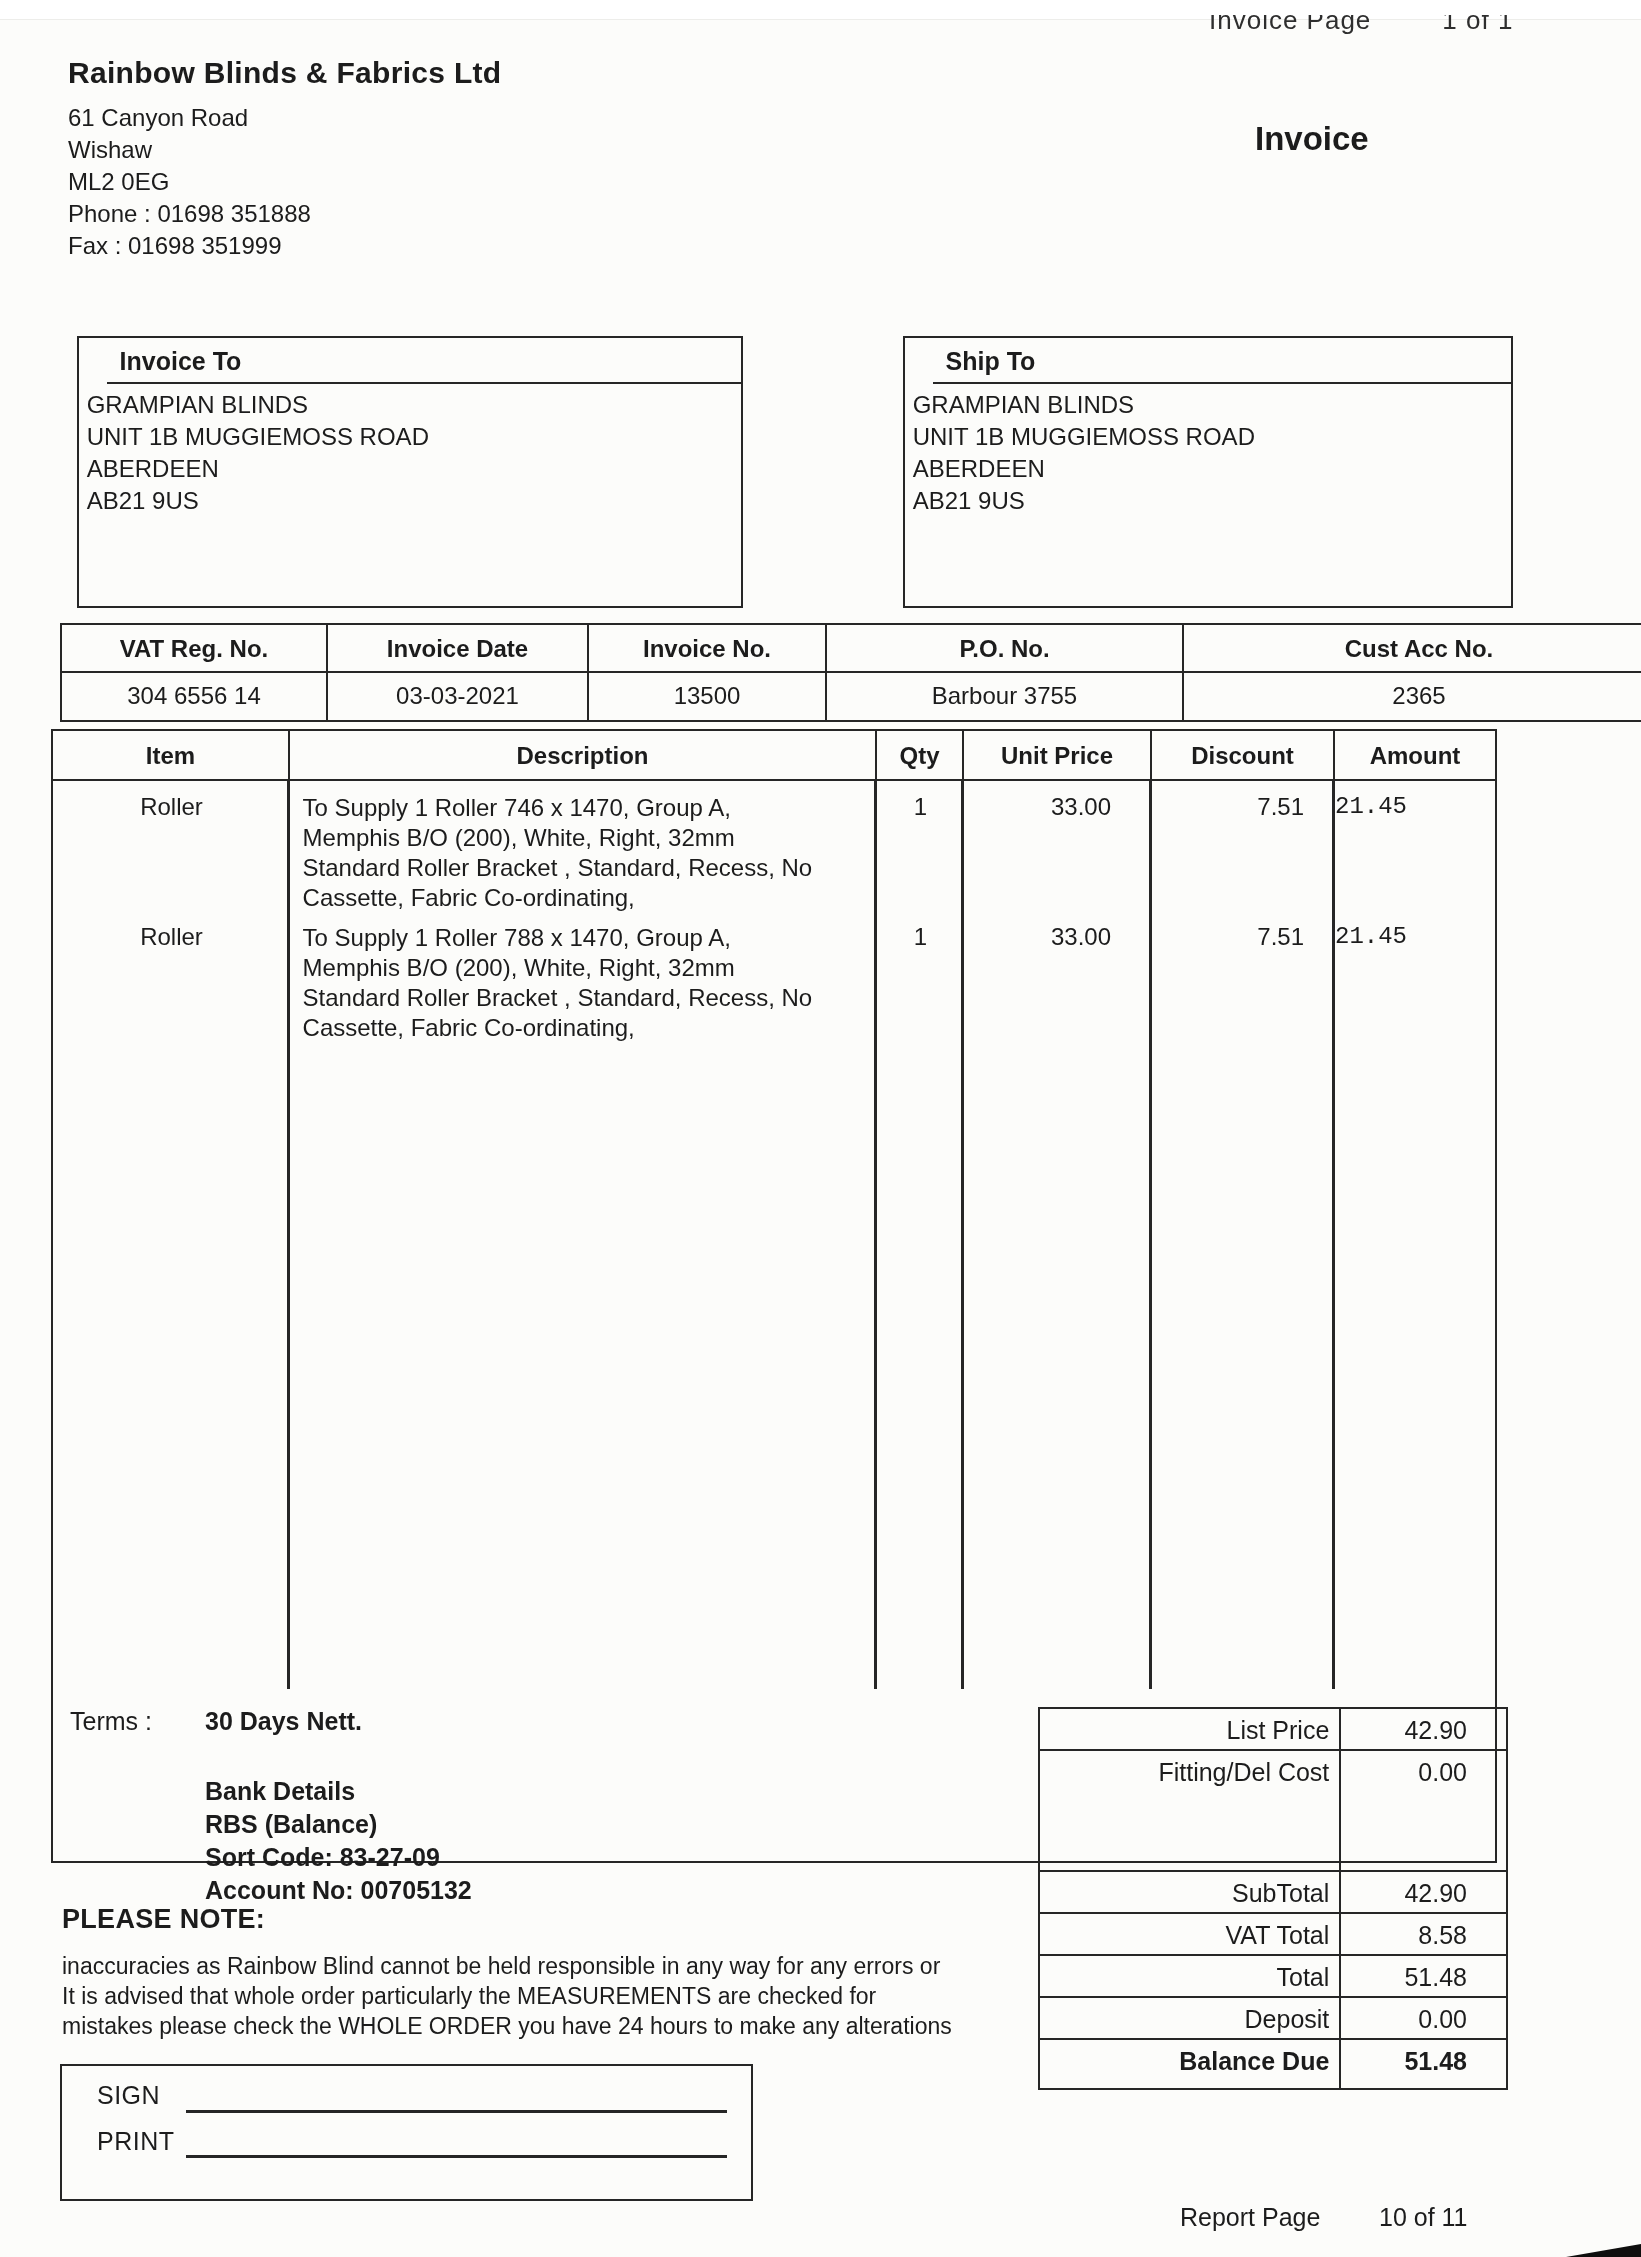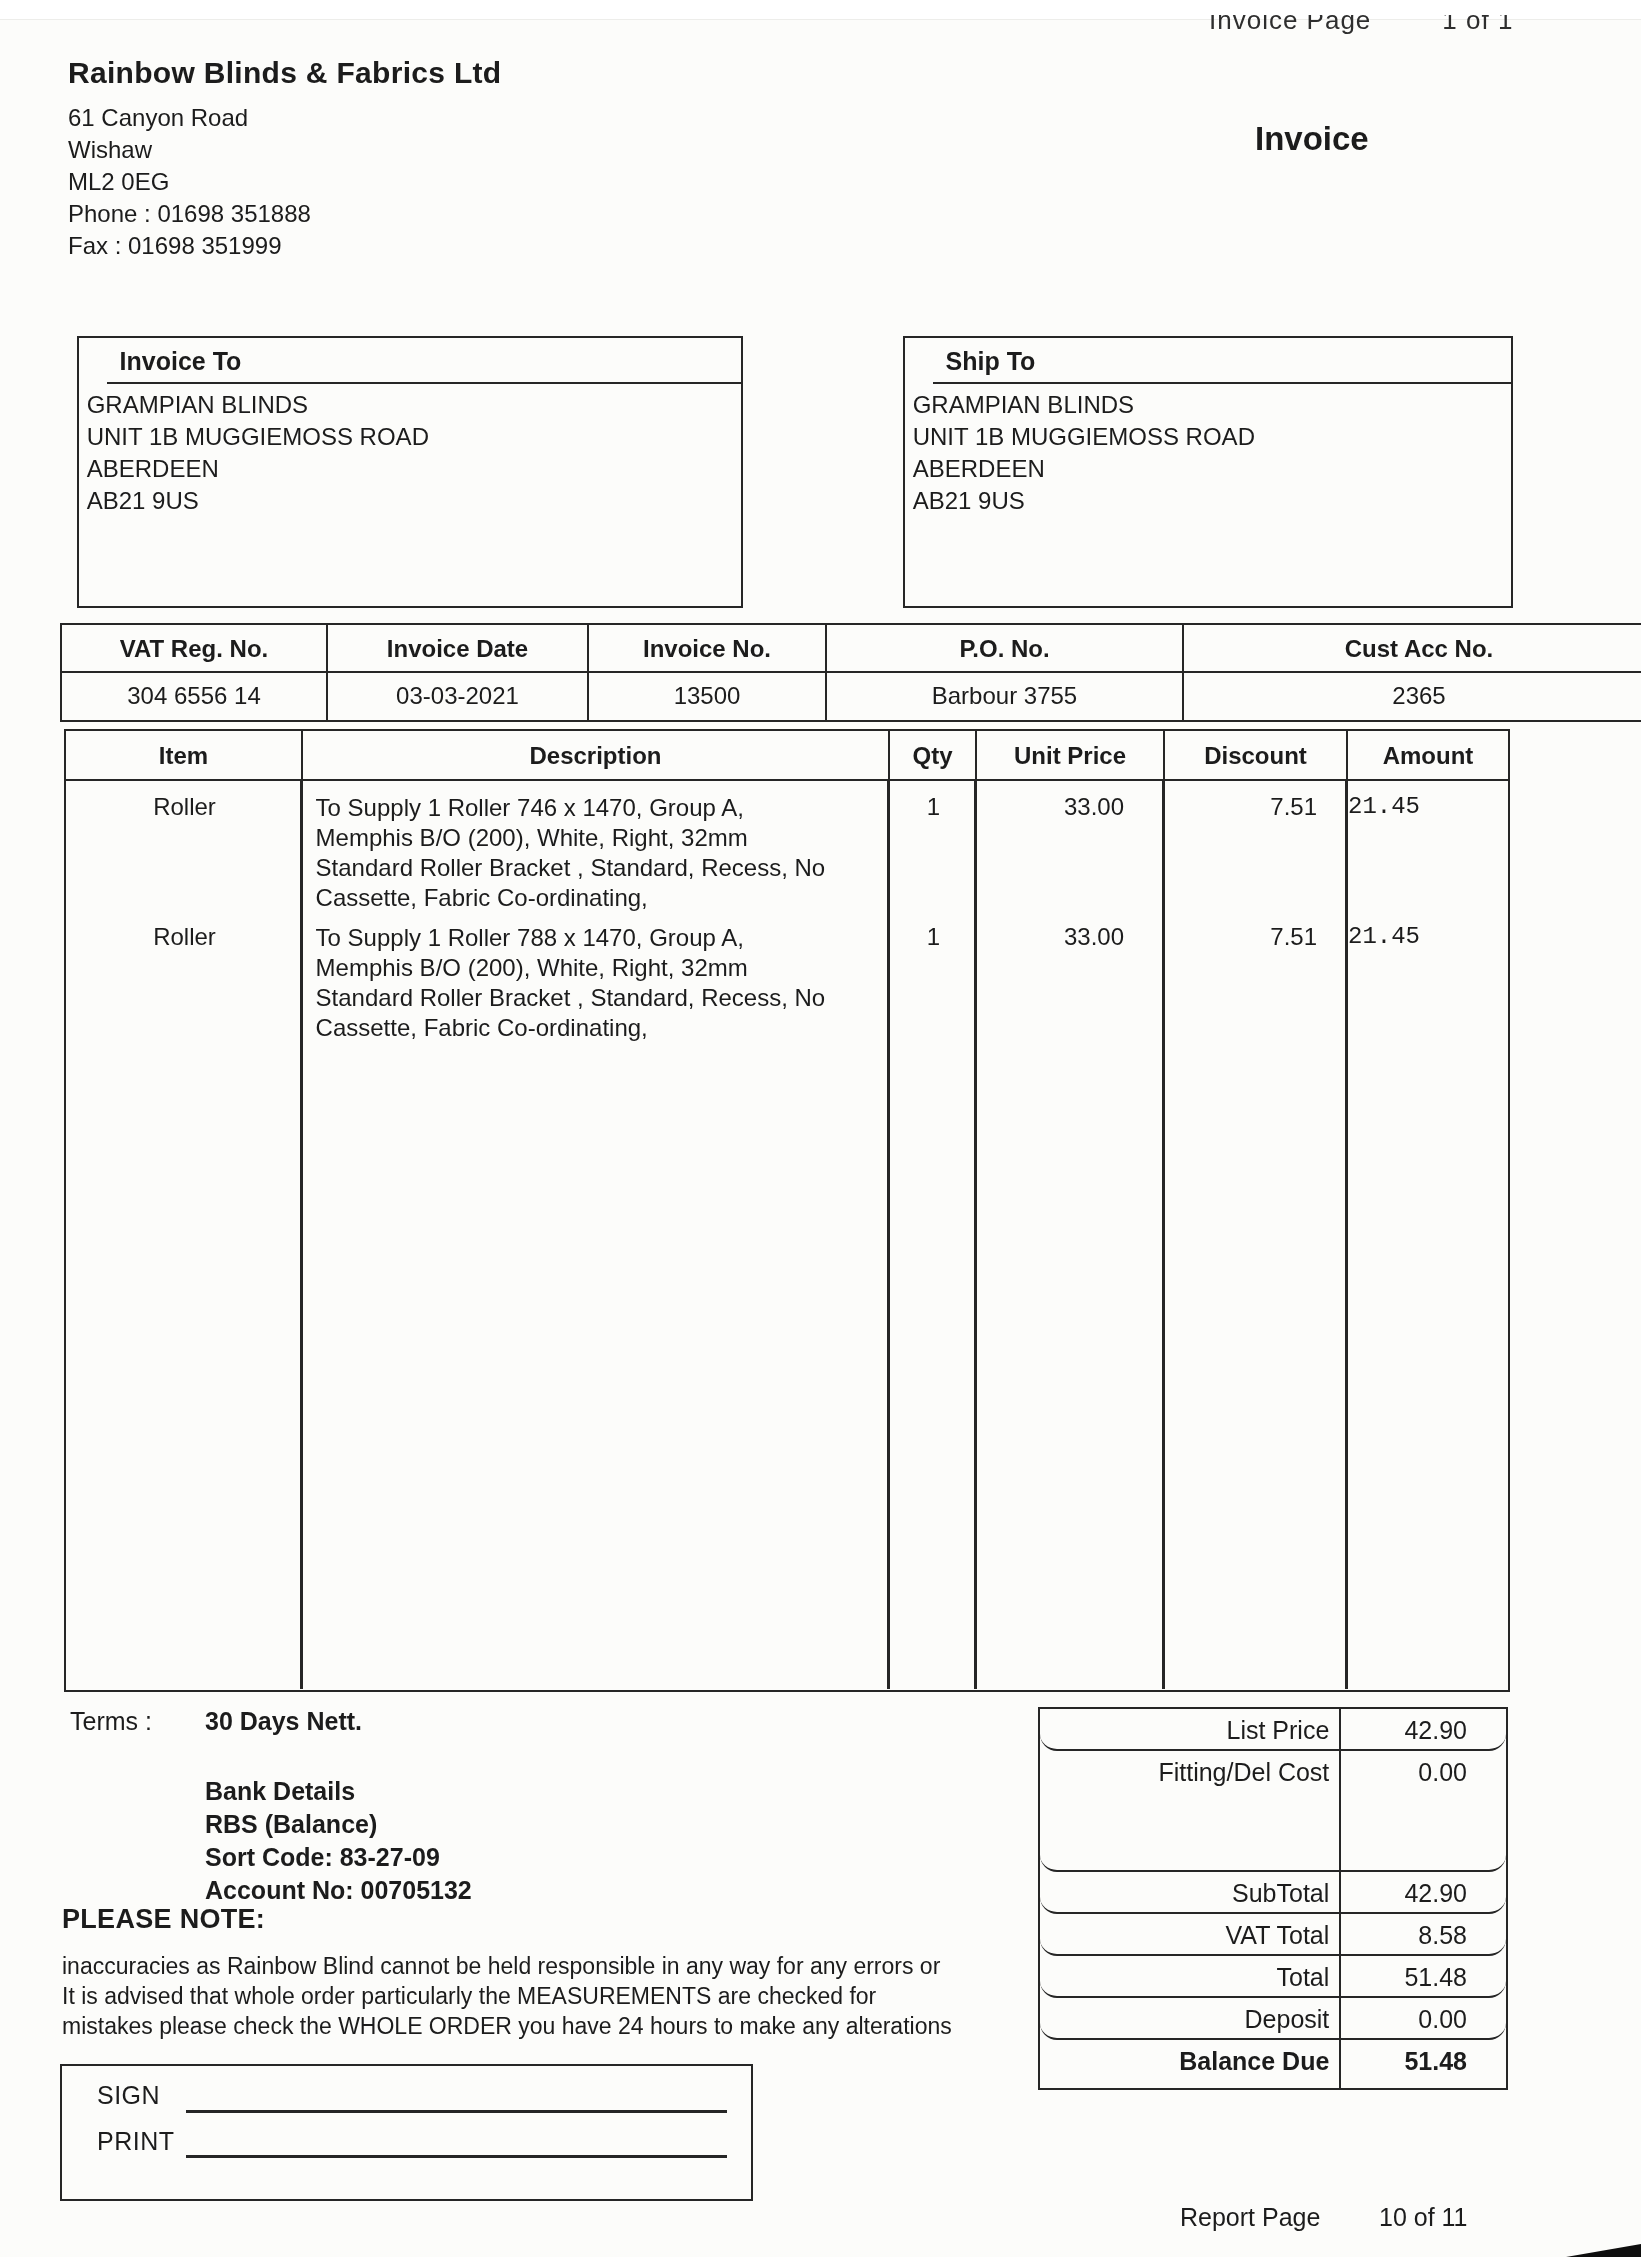--- a/index.html
+++ b/index.html
@@ -32,21 +32,21 @@
 
   
   .meta{left:60px;top:623px;width:1596px;border:2.9px solid #262626;box-sizing:border-box;}
   .meta-row{display:grid;grid-template-columns:266px 261px 238px 357px 1fr;}
   .meta-row > div{border-right:2.9px solid #262626;text-align:center;font-size:24px;box-sizing:border-box;}
   .meta-row > div:last-child{border-right:none;}
   .meta-head > div{font-weight:bold;padding:9.7px 0 8.7px 0;border-bottom:2.9px solid #262626;}
   .meta-vals > div{padding:8.7px 0 9.7px 0;border-bottom:none;}
 
   
-  .items{left:64px;top:729px;width:1446px;height:963px;border:2.9px solid #262626;box-sizing:border-box;}
+  .items{left:51px;top:729px;width:1446px;height:1134px;border:2.9px solid #262626;box-sizing:border-box;}
   .items-head{display:grid;grid-template-columns:237px 587px 87px 188px 183px 1fr;border-bottom:2.9px solid #262626;}
   .items-head > div{font-weight:bold;font-size:24px;text-align:center;padding:10.6px 0 9.7px 0;border-right:2.9px solid #262626;box-sizing:border-box;}
   .items-head > div:last-child{border-right:none;}
   .items-body{position:relative;height:908px;}
   .vline{position:absolute;top:0;bottom:0;width:2.9px;background:#262626;}
   .item-row{position:absolute;left:0;right:0;display:grid;grid-template-columns:237px 587px 87px 188px 183px 1fr;font-size:24px;}
   .cell-item{text-align:center;}
   .cell-desc{padding-left:12.6px;padding-right:5.8px;line-height:30px;}
   .cell-qty{text-align:center;}
   .cell-num{text-align:right;box-sizing:border-box;}
@@ -56,21 +56,21 @@
 
   
   .terms-label{left:70px;top:1707px;font-size:25px;font-weight:normal;}
   .terms-value{left:205px;top:1707px;font-size:25px;font-weight:bold;}
   .bank-block{left:205px;top:1775px;font-size:25px;line-height:33px;font-weight:bold;}
   .note-title{left:62px;top:1904px;font-size:27px;font-weight:bold;letter-spacing:0.3px;}
   .note-body{left:62px;top:1951px;font-size:23px;line-height:30px;}
 
   
   .totals{left:1038px;top:1707px;width:470px;border:2.9px solid #262626;box-sizing:border-box;}
-  .tot-row{display:grid;grid-template-columns:301px 1fr;border-bottom:2.9px solid #262626;box-sizing:border-box;border-radius:17px;}
+  .tot-row{display:grid;grid-template-columns:301px 1fr;border-bottom:2.9px solid #262626;box-sizing:border-box;}
   .tot-row:last-child{border-bottom:none;}
   .tot-label{text-align:right;padding:6.8px 9.7px 0 0;font-size:25px;border-right:2.9px solid #262626;box-sizing:border-box;}
   .tot-value{text-align:right;padding:6.8px 39px 0 0;font-size:25px;}
   .tot-bold .tot-label,.tot-bold .tot-value{font-weight:bold;}
 
   
   .sign-box{left:60px;top:2064px;width:693px;height:137px;border:2.9px solid #262626;box-sizing:border-box;}
   .sign-label{position:absolute;left:35px;top:15.4px;font-size:25px;letter-spacing:0.5px;}
   .print-label{position:absolute;left:35px;top:61px;font-size:25px;letter-spacing:0.5px;}
   .sig-line{position:absolute;left:124px;right:24px;height:2.9px;background:#262626;}

